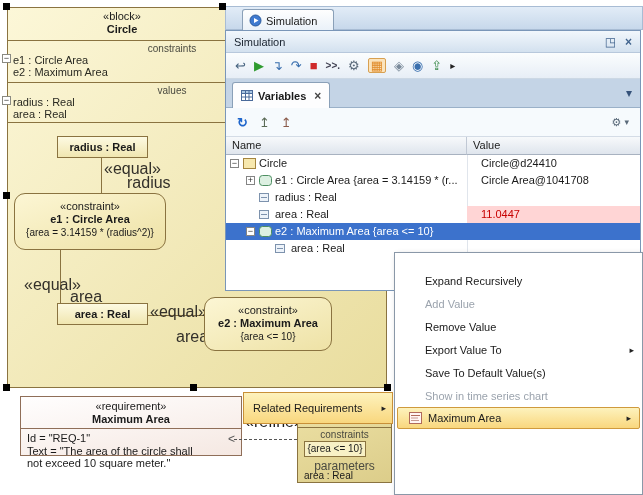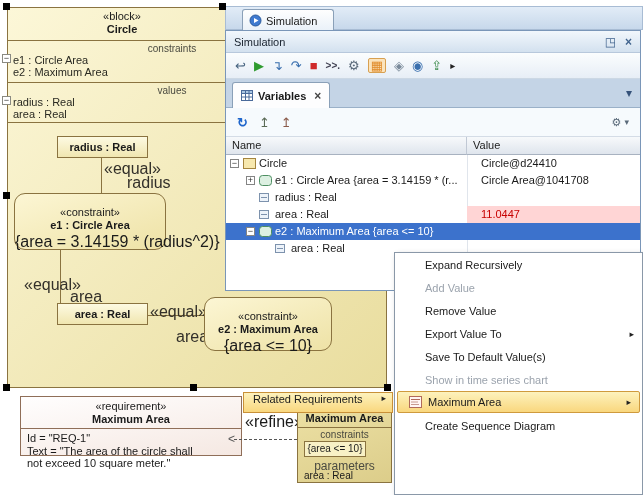--- a/index.html
+++ b/index.html
@@ -13,24 +13,24 @@
          border:1px solid #8a7340;z-index:1}
   .dline{position:absolute;background:#8a7340;z-index:2}
   .cmplbl{position:absolute;left:7px;width:330px;text-align:center;font-size:10px;color:#4a4a40;z-index:2}
   .cmpitem{position:absolute;left:13px;font-size:11px;color:#2a2a22;white-space:nowrap;z-index:2}
   .toggle{position:absolute;width:9px;height:9px;background:#fff;border:1px solid #8a8a82;
           font-size:9px;line-height:7px;text-align:center;color:#333;z-index:3}
   .pbox{position:absolute;background:linear-gradient(180deg,#fdfae2,#f0e6b0);
         border:1px solid #8a7340;text-align:center;font-weight:bold;z-index:3;
         font-size:11px;line-height:20px}
   .cbox{position:absolute;background:linear-gradient(160deg,#fcf6d4,#eee2a6);
-        border:1px solid #8a7340;border-radius:11px;text-align:center;z-index:3;padding-top:12px}
+        border:1px solid #8a7340;border-radius:11px;text-align:center;z-index:3;padding-top:6px}
   .cbox .st{font-size:11px}
   .cbox .nm{font-size:11px;font-weight:bold;margin-top:1px}
-  .cbox .ex{font-size:16px;margin-top:2px;white-space:nowrap}
+  .cbox .ex{font-size:10px;margin-top:2px;white-space:nowrap}
   .clbl{position:absolute;font-size:16px;color:#33302a;white-space:nowrap;z-index:3}
   .req{position:absolute;left:20px;top:396px;width:222px;height:60px;
        background:linear-gradient(170deg,#fffefe,#f5e8e2);border:1px solid #8f6e58;z-index:2}
   .req .st{text-align:center;margin-top:3px;font-size:11px}
   .req .nm{text-align:center;font-weight:bold;font-size:11px;margin-top:1px}
   .req .sep{position:absolute;left:0;top:31px;width:100%;height:1px;background:#8f6e58}
   .req .bl{position:absolute;left:6px;font-size:11px;white-space:nowrap}
   .maxblk{position:absolute;left:297px;top:408px;width:95px;height:75px;
           background:linear-gradient(160deg,#ece0a4,#dccd8a);border:1px solid #8a7340;z-index:3}
   .maxblk .nm{text-align:center;font-weight:bold;font-size:11px;margin-top:3px}
@@ -80,31 +80,31 @@
          padding:2px 0 0 14px;white-space:nowrap}
   .cellV.err{background:#ffd5d5;color:#c80000}
   .row.sel .cellV{color:#ffa678}
   .rtext{position:absolute;top:2px;font-size:11px;white-space:nowrap;color:#1a1a1a}
   .row.sel .rtext{color:#fff}
   .ricon{position:absolute;top:3px}
   .rexp{position:absolute;top:4px;width:9px;height:9px;background:#fff;border:1px solid #848484;
         font-size:9px;line-height:7px;text-align:center;color:#333}
   
   .menu{position:absolute;left:394px;top:252px;width:249px;height:243px;background:#fff;
-        border:1px solid #8a98a8;box-shadow:3px 3px 6px rgba(0,0,0,.3);z-index:40;padding-top:0}
+        border:1px solid #8a98a8;box-shadow:3px 3px 6px rgba(0,0,0,.3);z-index:40;padding-top:16px}
   .mi{height:23px;display:flex;align-items:center;padding:0 8px 0 7px;font-size:11px;color:#1a1a1a}
   .mi .micon{width:20px;flex:0 0 20px;display:flex;align-items:center;justify-content:center}
   .mi .mlabel{margin-left:3px;white-space:nowrap}
   .mi.dis{color:#9ba3ad}
   .marrow{margin-left:auto;font-size:9px;color:#222}
   .mshort{margin-left:auto;color:#222}
   .hlitem{background:linear-gradient(180deg,#fdf2bd,#f9d77e);border:1px solid #cf9a3d;border-radius:2px}
   .mi.hlitem{height:22px;margin:0 2px 1px 2px}
-  .rritem{position:absolute;left:243px;top:392px;width:150px;height:21px;display:flex;
-          align-items:flex-start;padding:0 6px 0 9px;font-size:11px;z-index:40;
+  .rritem{position:absolute;left:243px;top:392px;width:150px;height:32px;display:flex;
+          align-items:center;padding:0 6px 0 9px;font-size:11px;z-index:40;
           background:linear-gradient(180deg,#fdf2bd,#f9d77e);border:1px solid #c89038}
 </style>
 </head>
 <body>
 
 <div class="block"></div>
 
 <div class="abs" style="left:7px;top:10px;width:230px;text-align:center;z-index:2">
   <div>«block»</div>
   <div style="font-weight:bold;margin-top:1px">Circle</div>
@@ -335,22 +335,18 @@
       <svg width="13" height="12">
           <rect x="0.5" y="0.5" width="12" height="11" fill="#fff5f3" stroke="#b06a5a"></rect>
           <line x1="2" y1="3.5" x2="11" y2="3.5" stroke="#b06a5a"></line>
           <line x1="2" y1="6" x2="9" y2="6" stroke="#c89a90"></line>
           <line x1="2" y1="8.5" x2="10" y2="8.5" stroke="#c89a90"></line>
         </svg>
     </span>
     <span class="mlabel">Maximum Area</span>
     <span class="marrow">▸</span>
   </div>
-  <div class="mi">
-    <span class="micon"></span>
-      <span class="mlabel">Create Sequence Diagram</span>
-  </div>
 </div>
 
 <div class="rritem">
   <span class="mlabel">Related Requirements</span>
   <span class="marrow">▸</span>
 </div>
 
 </body></html>

